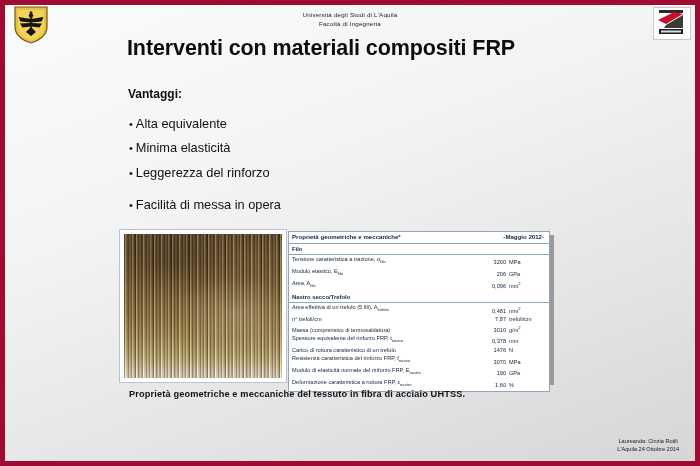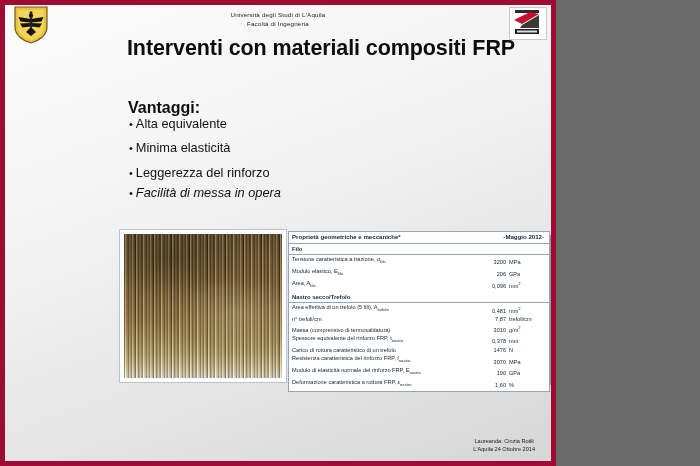--- a/index.html
+++ b/index.html
@@ -10,21 +10,21 @@
   body {
     width: 700px;
     height: 466px;
     overflow: hidden;
     font-family: "Liberation Sans", sans-serif;
   }
 
   
   #slide {
     position: relative;
-    width: 556px;
+    width: 700px;
     height: 466px;
     box-sizing: border-box;
     border: 5px solid #a00b33;
     background:
       linear-gradient(160deg, #fbfbfb 0%, #f4f4f4 35%, #e4e4e4 72%, #d6d6d6 100%);
     overflow: hidden;
   }
 
   
   #header-band {
@@ -65,37 +65,36 @@
     font-weight: bold;
     color: #0d0d0d;
     letter-spacing: -0.1px;
     white-space: nowrap;
   }
 
   
   #vantaggi {
     position: absolute;
     left: 123px; top: 82px;
-    font-size: 16px;
+    font-size: 12px;
     font-weight: bold;
     color: #0d0d0d;
-    margin-top: 12px;
   }
   .bullet {
     position: absolute;
     left: 124px;
     font-size: 12.8px;
     color: #111;
     white-space: nowrap;
   }
   .bullet .dot { font-size: 11px; margin-right: 3px; }
   #b1 { top: 111px; }
   #b2 { top: 135px; }
   #b3 { top: 160px; }
-  #b4 { top: 180px; font-style: italic; }
+  #b4 { top: 192px; }
 
   
   #photo-frame {
     position: absolute;
     left: 114px; top: 224px;
     width: 168px; height: 154px;
     background: #ffffff;
     border: 1px solid #b7c3d2;
     box-sizing: border-box;
     padding: 4px;
@@ -335,19 +334,20 @@
           </tr>
           <tr class="last">
             <td>Deformazione caratteristica a rottura FRP, ε<sub>nastro</sub></td>
             <td class="val">1,60</td>
             <td class="unit">%</td>
           </tr>
         </tbody>
     </table>
   </div>
 
+  <div id="caption">Proprietà geometriche e meccaniche del tessuto in fibra di acciaio UHTSS.</div>
 
   <div id="footer">
     <div>Laureanda: Cinzia Rotili</div>
     <div>L'Aquila 24 Ottobre 2014</div>
   </div>
 
 </div>
 
 </body></html>

